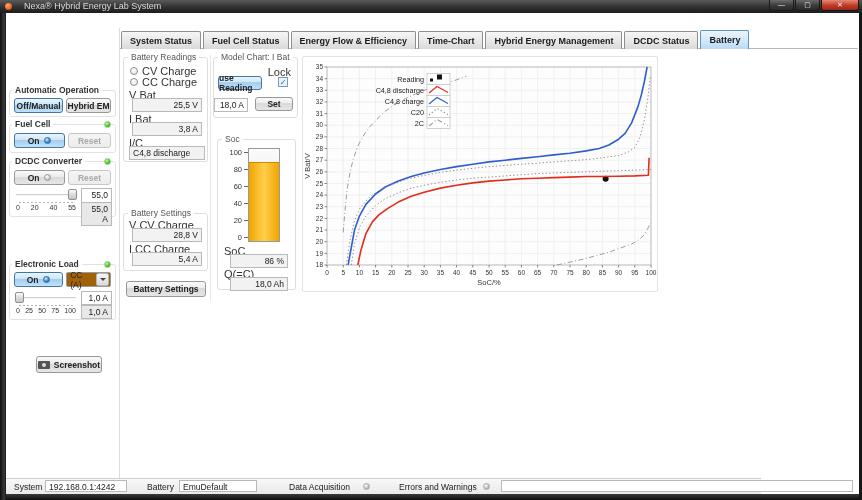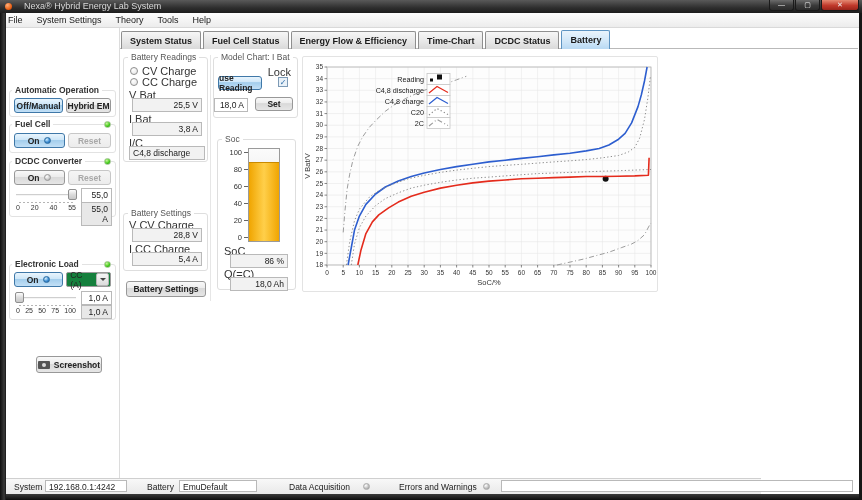--- a/index.html
+++ b/index.html
@@ -70,21 +70,21 @@
            text-align:right; padding:1px 3px; line-height:10px; }
   .field.white { background:#fff; }
   .field.grey { background:#e8e8e8; }
   .field.left { text-align:left; }
 
   .radio { width:8px; height:8px; border-radius:50%; border:1px solid #8e8e8e;
            background:radial-gradient(circle at 35% 30%, #fff, #e2e2e2); display:inline-block; }
   .checkbox { width:10px; height:10px; border:1px solid #7d9ab5; background:#e9f1f8; font-size:8px;
               color:#2e6da8; line-height:9px; text-align:center; display:inline-block; }
 
-  .dropdown { display:flex; align-items:center; border:1px solid #9a9a9a; border-radius:2px; background:#15803d;
+  .dropdown { display:flex; align-items:center; border:1px solid #9a9a9a; border-radius:2px; background:#a16207;
               height:15px; font-size:8.5px; color:#222; }
   .dropdown .dval { flex:1; padding-left:3px; }
   .dropdown .darrow { width:13px; height:13px; margin:0 1px; border:1px solid #b5b5b5; border-radius:2px;
               background:linear-gradient(#f5f5f5,#dcdcdc); display:flex; align-items:center; justify-content:center; }
   .darrow::after { content:""; border:3px solid transparent; border-top-color:#444; margin-top:3px; }
 
   .shotbtn { position:absolute; left:30px; top:328px; width:66px; height:17px; }
   .cam { width:12px; height:8px; background:#555; border-radius:1px; position:relative; margin-right:4px; }
   .cam::after { content:""; position:absolute; left:4px; top:2px; width:4px; height:4px; border-radius:50%; background:#ddd; }
 
@@ -127,27 +127,20 @@
   <div class="titlebar">
     <span class="app-icon"></span>
     <span class="title-text">Nexa® Hybrid Energy Lab System</span>
     <div class="winbtns">
       <div class="winbtn">—</div>
       <div class="winbtn">▢</div>
       <div class="winbtn close">✕</div>
     </div>
   </div>
 
-  <div class="menubar" id="menubar">
-      <span class="menu-item">File</span>
-      <span class="menu-item">System Settings</span>
-      <span class="menu-item">Theory</span>
-      <span class="menu-item">Tools</span>
-      <span class="menu-item">Help</span>
-    </div>
 
   <div class="sidebar">
 
     <div class="sgroup" style="top:62px;height:27px;">
       <span class="glabel">Automatic Operation</span>
       <div class="btnrow" style="top:7px;">
         <div class="btn blue" style="flex:1.1">Off/Manual</div>
         <div class="btn" style="flex:1">Hybrid EM</div>
       </div>
     </div>
@@ -226,20 +219,21 @@
       <span class="cam"></span>
       <span>Screenshot</span>
     </div>
   </div>
 
   <div class="tabstrip" id="tabstrip">
       <div class="tab">System Status</div>
       <div class="tab">Fuel Cell Status</div>
       <div class="tab">Energy Flow &amp; Efficiency</div>
       <div class="tab">Time-Chart</div>
+      <div class="tab">Hybrid Energy Management</div>
       <div class="tab">DCDC Status</div>
       <div class="tab selected">Battery</div>
     </div>
   <div class="tabline"></div>
 
   <div class="page">
     <div class="vline" style="left:90px;top:6px;height:246px;"></div>
 
     <div class="gbox" style="left:3px;top:8px;width:85px;height:105px;">
       <span class="glabel">Battery Readings</span>

